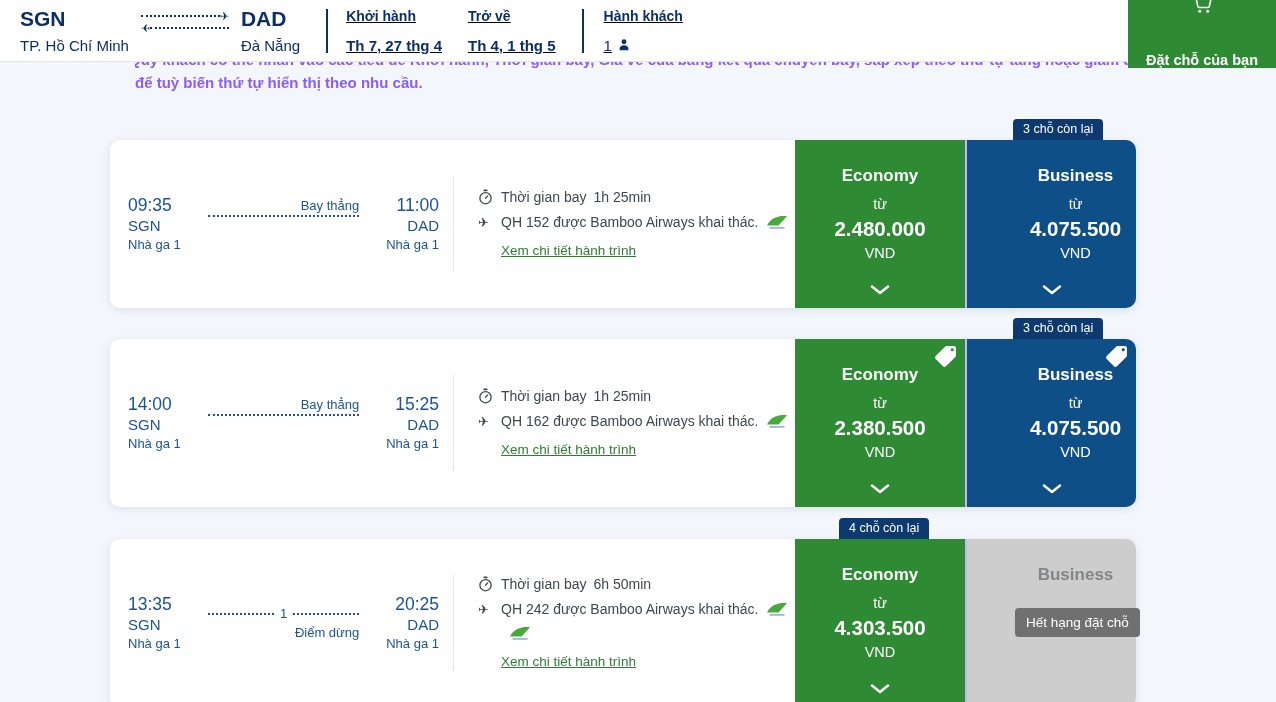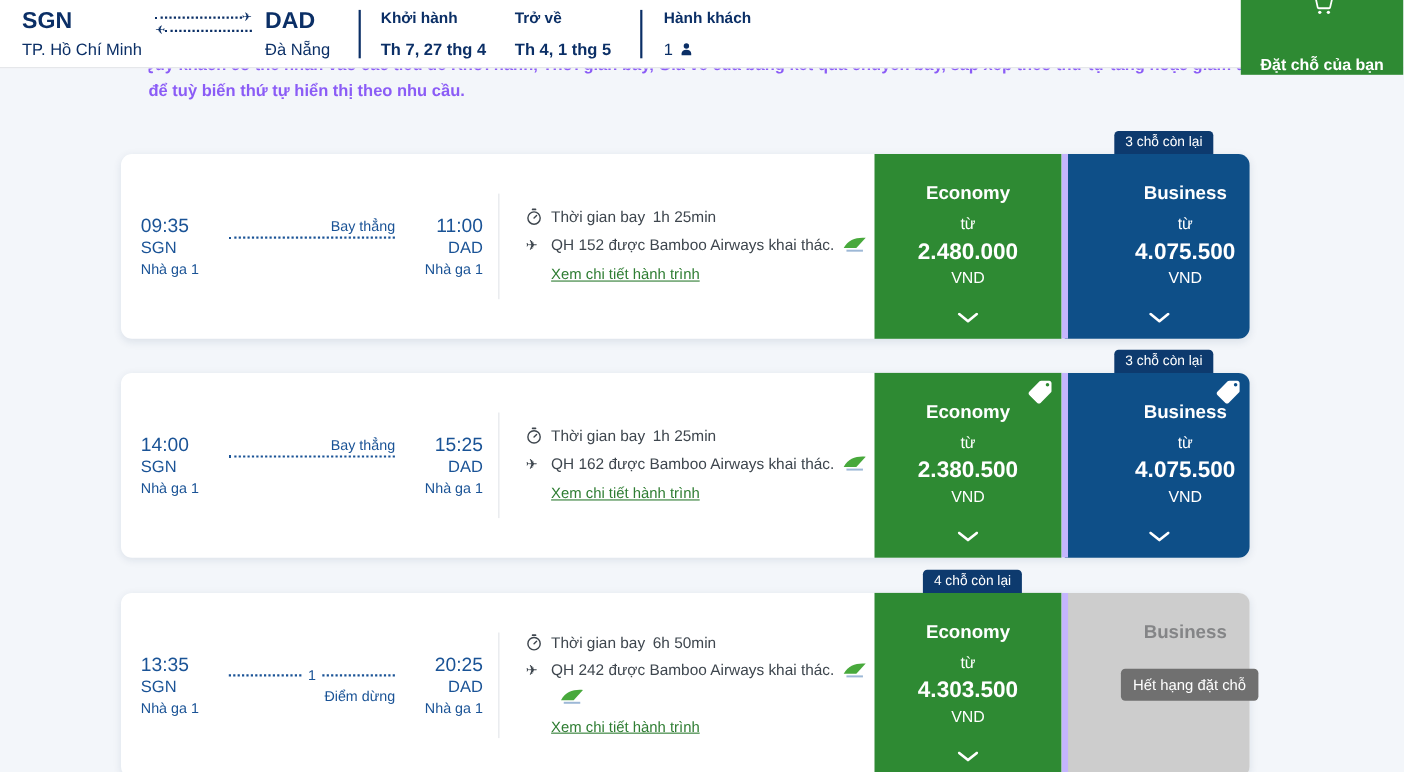--- a/index.html
+++ b/index.html
@@ -14,21 +14,21 @@
   .r-code { font-size:21px; font-weight:bold; color:#0b2f66; line-height:24px; }
   .r-city { font-size:15px; color:#0b2f66; margin-top:6px; white-space:nowrap; }
   .planes { width:88px; margin:2px 12px 0 12px; }
   .p-row { display:flex; align-items:flex-end; height:12px; }
   .p-dots { flex:1; border-bottom:2px dotted #0b2f66; margin-bottom:4px; }
   .p-plane { font-size:11px; color:#0b2f66; line-height:10px; }
   .p-plane.rev { transform:scaleX(-1); }
   .hdr-div { width:2px; height:44px; background:#0b2f66; }
   .hdr-div.d1 { margin:0 18px 0 26px; }
   .hdr-div.d2 { margin:0 20px 0 26px; }
-  .fld { display:flex; flex-direction:column; }
+  .fld { display:flex; flex-direction:column;text-decoration:underline; }
   .fld + .fld { margin-left:26px; }
   .fld-label { font-size:14px; font-weight:bold; color:#0b2f66; margin-bottom:13px; white-space:nowrap; }
   .fld-value { font-size:15px; font-weight:bold; color:#0b2f66; white-space:nowrap; }
   .pax-value { display:flex; align-items:center; gap:5px; font-size:15px; font-weight:normal; color:#0b2f66; }
   .cart-btn { margin-left:auto; width:148px; height:74px; background:#2e8a33; color:#fff; border:none;
               display:flex; flex-direction:column; align-items:center; justify-content:space-between; gap:3px; cursor:pointer; }
   .cart-btn .lbl { font-size:14.5px; font-weight:bold; white-space:nowrap; }
 
   
   .notice { position:absolute; top:62px; left:135px; width:1060px; color:#8b5cf6; font-weight:bold; font-size:15px; }
@@ -69,21 +69,21 @@
   .d-text { margin-left:7px; white-space:nowrap; }
   .d-dur { margin-left:7px; white-space:nowrap; }
   .d-row.indent { margin-left:23px; }
   .d-row.indent .d-text { margin-left:0; }
   .op-logo { margin-left:8px; flex-shrink:0; }
   .link-row { margin-left:23px; margin-top:11px; }
   .detail-link { color:#2e7d32; font-size:13.5px; text-decoration:underline; cursor:pointer; }
 
   .panel { position:relative; text-align:center; color:#fff; padding-top:26px; cursor:pointer; }
   .panel.eco { width:170px; background:#2e8a33; }
-  .panel.bus { width:171px; background:#0e4f88; border-left:6px solid #c4b5fd;
+  .panel.bus { width:171px; background:#0e4f88; border-left:2px solid #c4b5fd;
                border-top-right-radius:10px; border-bottom-right-radius:10px;padding-left:48px; }
   .panel.bus.disabled { background:#cdcdcd; cursor:default; }
   .p-name { font-size:17px; font-weight:bold; margin-bottom:10px; }
   .panel.bus.disabled .p-name { color:#848587; }
   .p-tu { font-size:14.5px; margin-bottom:5px; }
   .p-price { font-size:20.5px; font-weight:bold; margin-bottom:4px; white-space:nowrap; }
   .p-cur { font-size:14.5px; }
   .p-chev { position:absolute; left:50%; bottom:9px; transform:translateX(-50%); }
   .p-tag { position:absolute; top:5px; right:7px; }
   .soldout { display:inline-block; margin-top:13px; background:#707070; color:#fff; font-size:13.5px;

